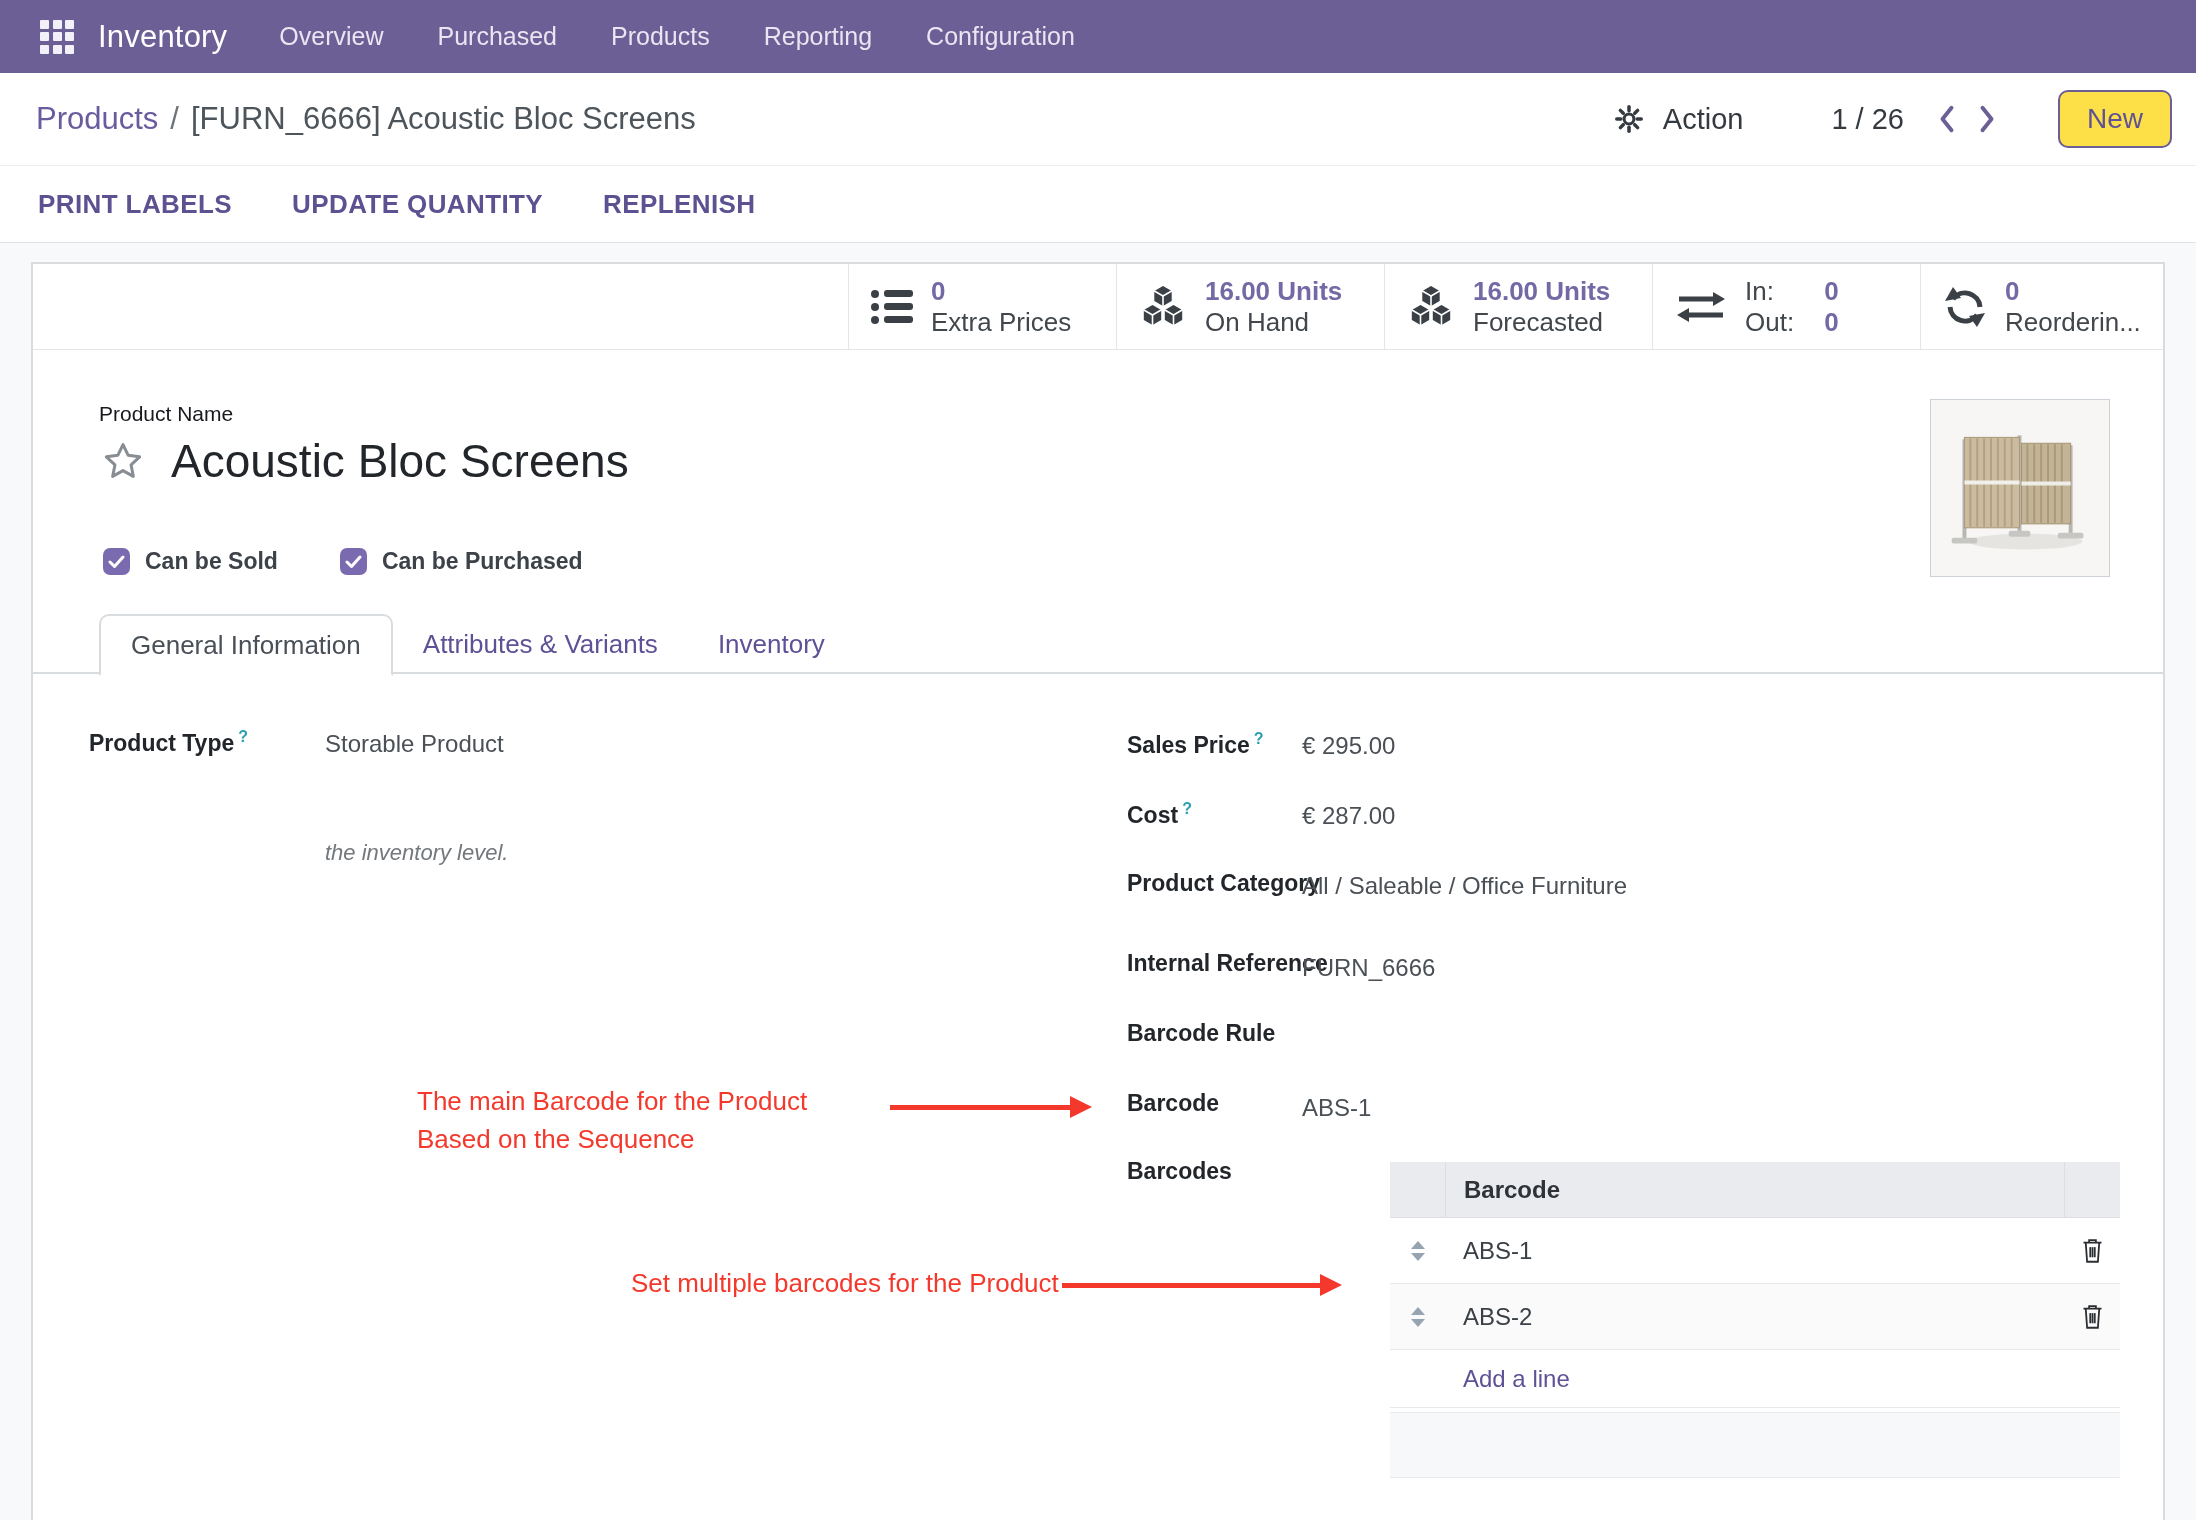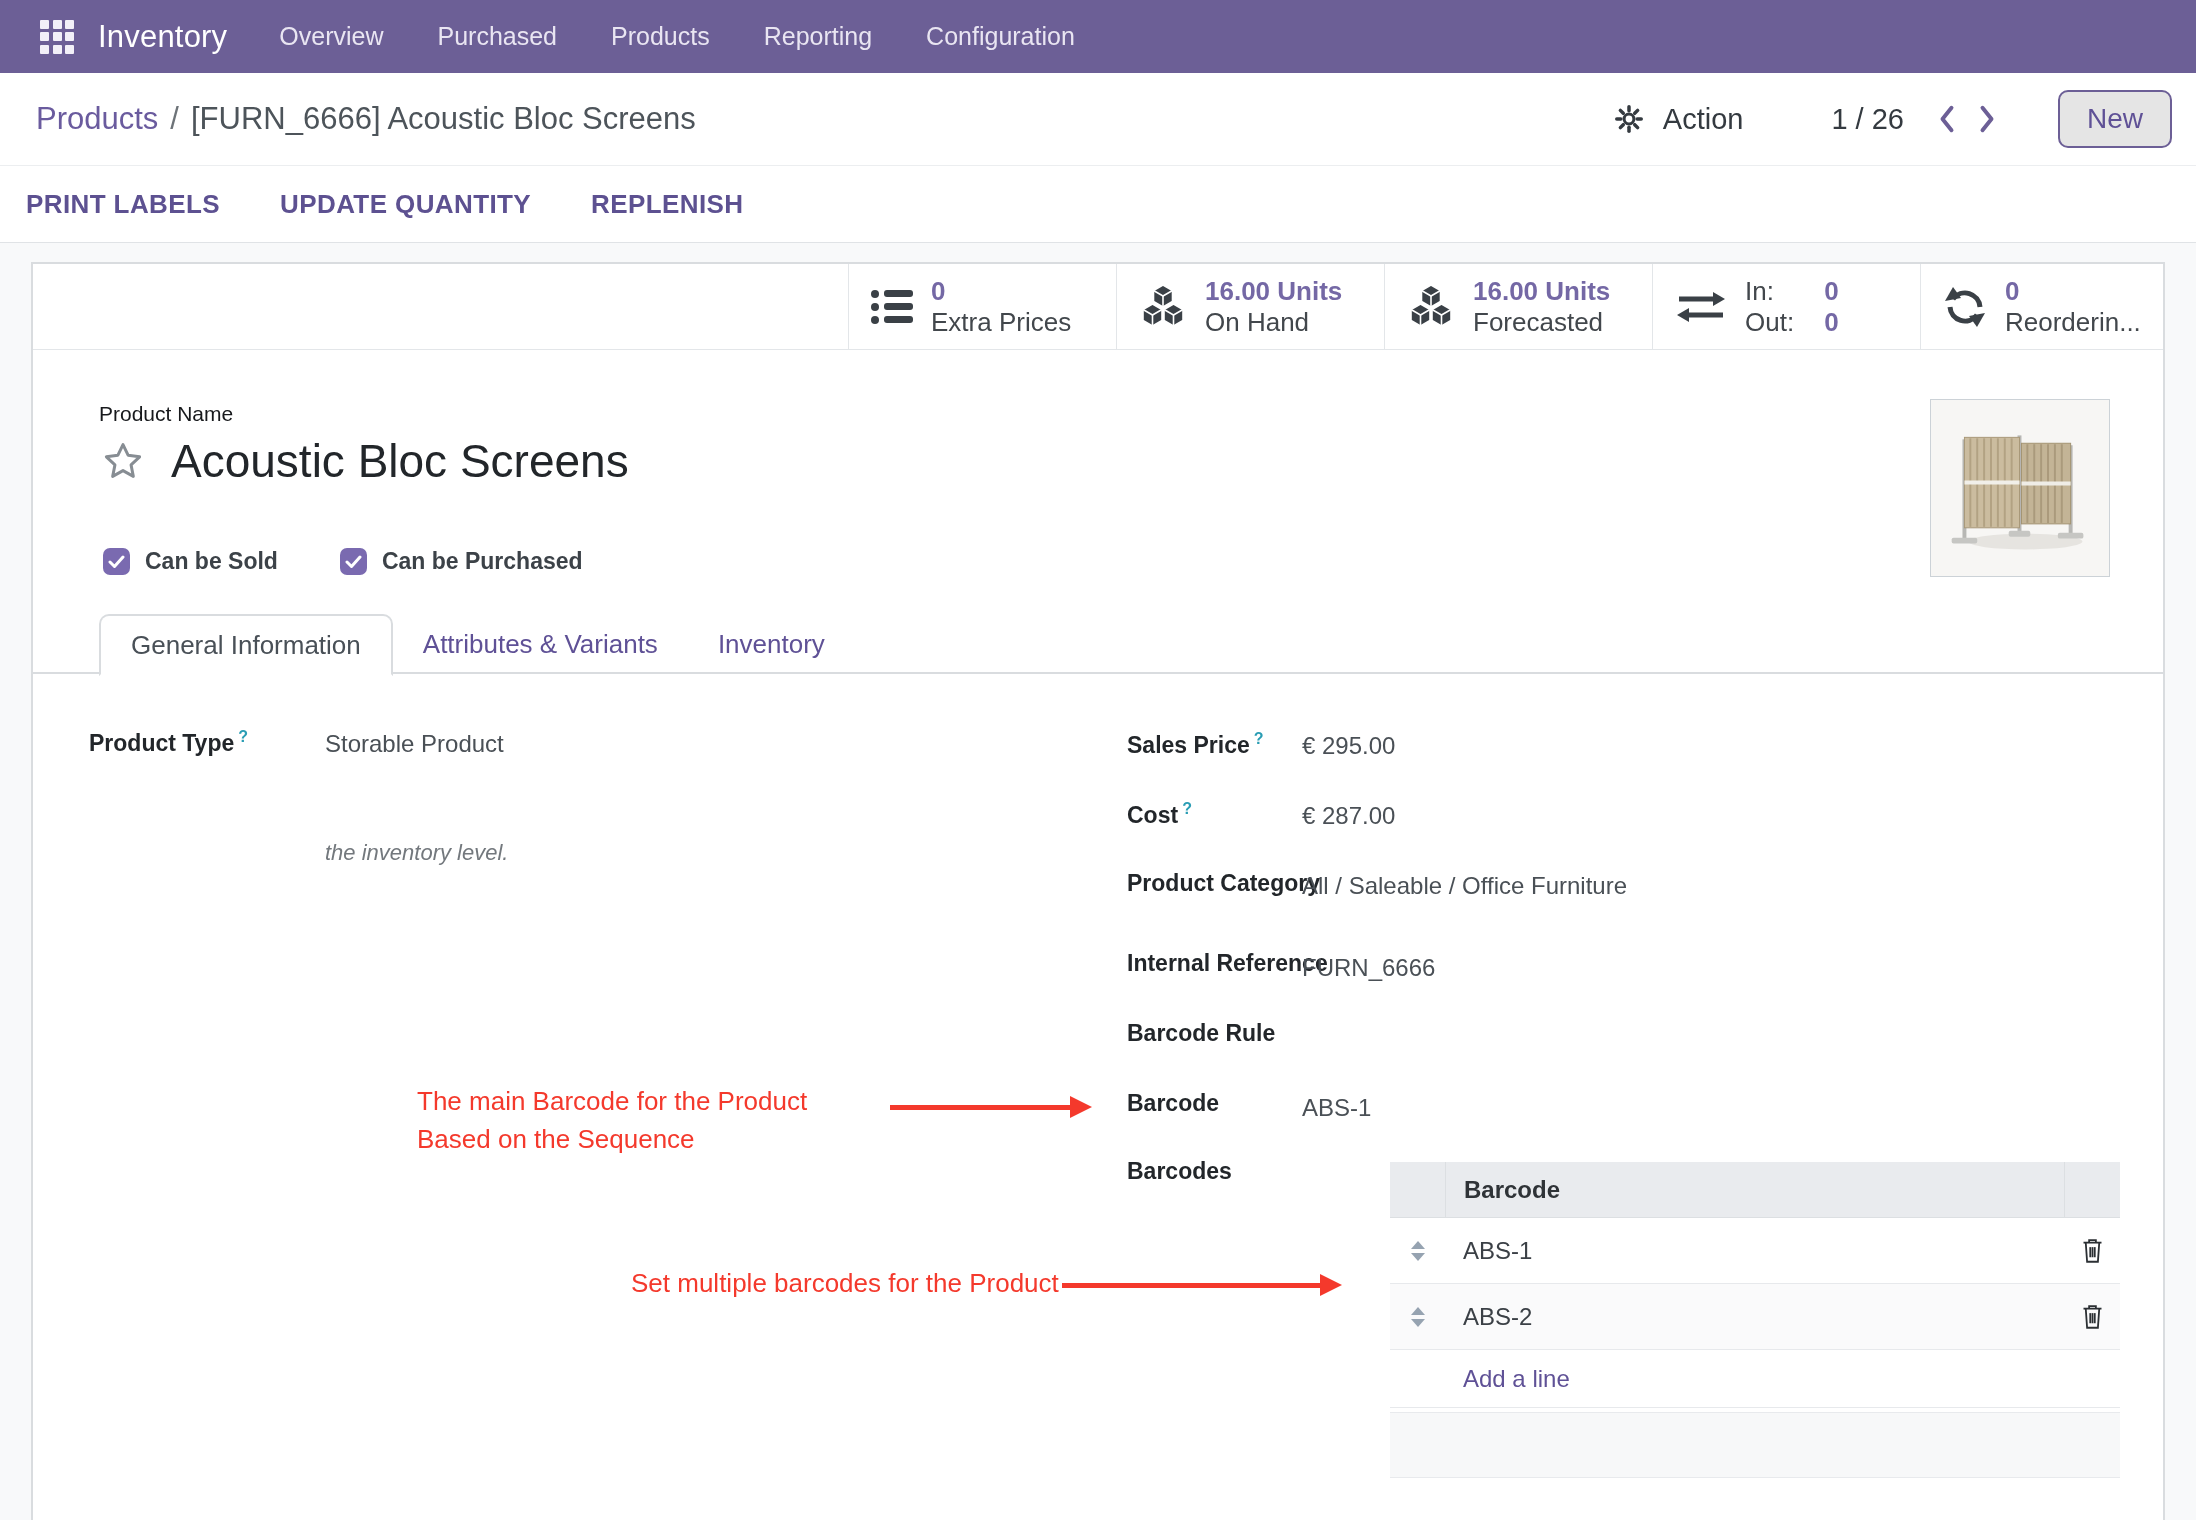--- a/index.html
+++ b/index.html
@@ -31,28 +31,28 @@
   .crumb .link { color:#6a5b9e; cursor:pointer; }
   .crumb .sep { color:#6d7378; }
   .crumb .current { color:#4d545a; }
   .crumb-right { margin-left:auto; display:flex; align-items:center; }
   .action-btn { display:flex; align-items:center; gap:20px; cursor:pointer; }
   .action-btn span { font-size:29px; color:#343a40; }
   .pager { font-size:29px; color:#343a40; margin-left:88px; }
   .chev { margin-left:34px; cursor:pointer; display:flex; align-items:center; }
   .chev + .chev { margin-left:22px; }
   .new-btn {
-    margin-left:62px; border:2px solid #6c5f96; color:#5f5196; background:#e5e5e5;
+    margin-left:62px; border:2px solid #6c5f96; color:#5f5196; background:#fde047;
     font-size:28px; padding:11px 27px; border-radius:10px; cursor:pointer;
     font-family:"Liberation Sans",sans-serif;
   }
   
   .statusbar {
     position:absolute; top:166px; left:0; right:0; height:77px; background:#fff;
-    border-bottom:1px solid #e0e3e6; display:flex; align-items:center; padding-left:26px; gap:60px;
+    border-bottom:1px solid #e0e3e6; display:flex; align-items:center; padding-left:38px; gap:60px;
   }
   .statusbar button {
     background:none; border:none; color:#5d5191; font-size:26px; font-weight:bold;
     letter-spacing:.4px; cursor:pointer; font-family:"Liberation Sans",sans-serif;
   }
   
   .sheet {
     position:absolute; left:31px; top:262px; width:2134px; height:1290px;
     background:#fff; border:2px solid #d9dcdf;
   }

